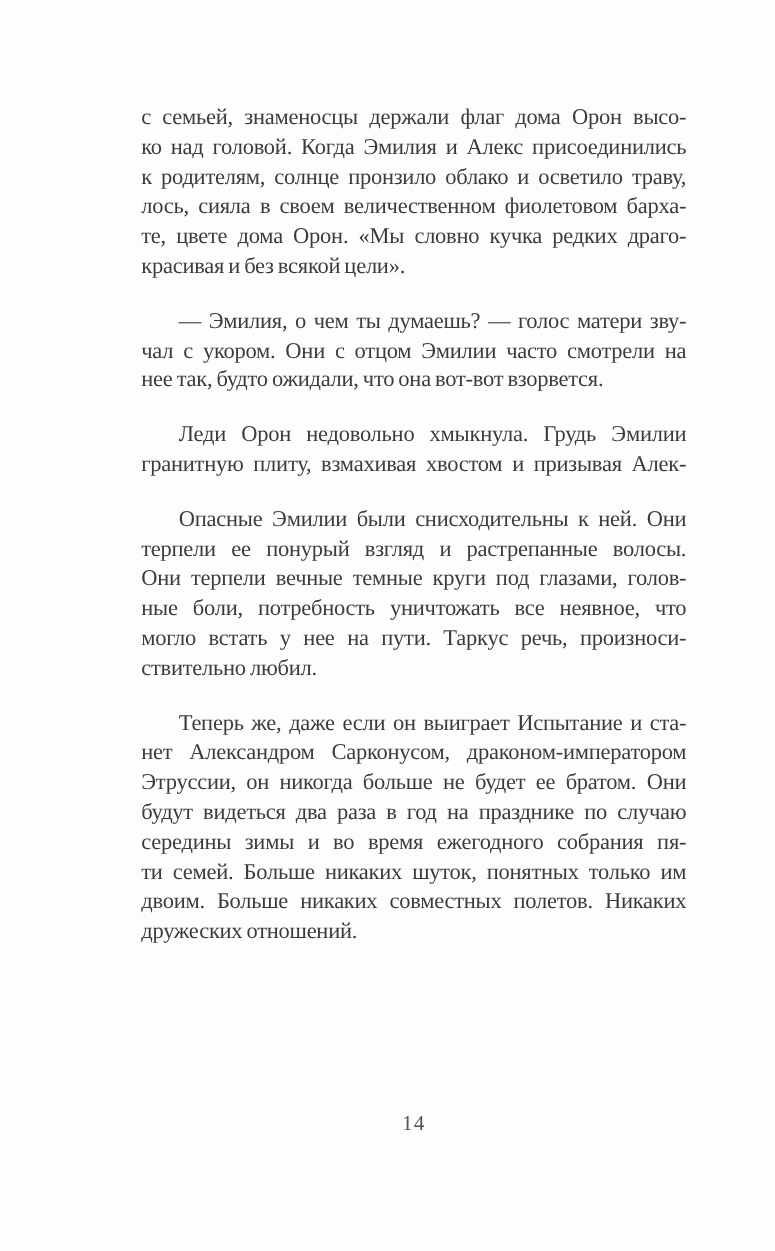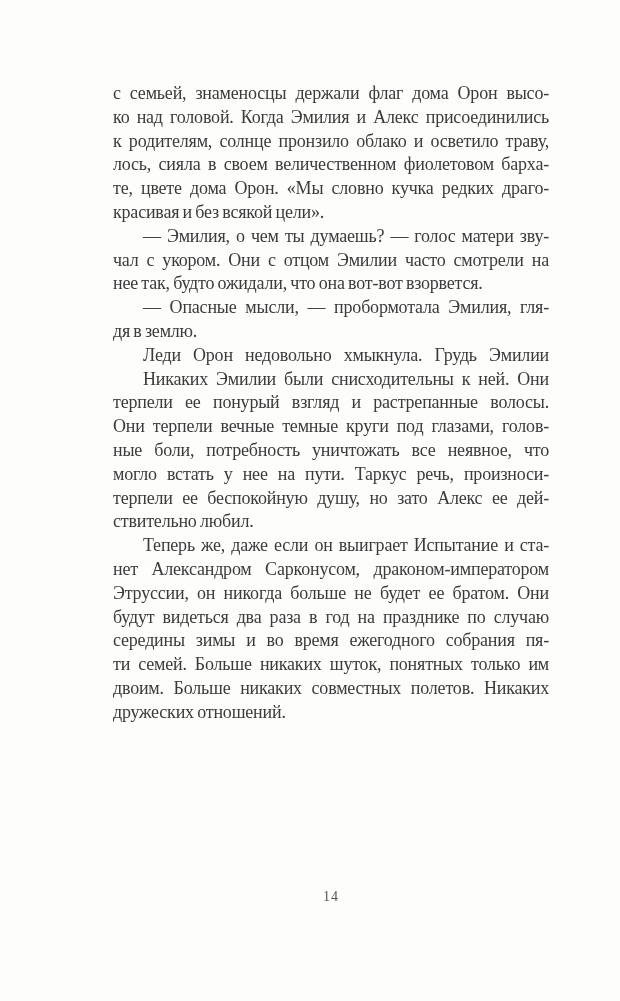--- a/index.html
+++ b/index.html
@@ -38,28 +38,29 @@
     text-align-last: justify;
     height: 23.8px;
     overflow: visible;
   }
   .line.final {
     text-align: right;
     text-align-last: left;
   }
   .line.indent-first {
     text-indent: 30px;
+    margin-top: 20px;
   }
   .page-number {
     position: absolute;
     left: 113px;
     width: 436px;
     top: 889px;
     text-align: center;
-    font-size: 14px;
+    font-size: 17px;
     color: #555;
     letter-spacing: 1px;
   }
 </style>
 </head>
 <body>
 
 <div class="page">
   <div class="text-block" id="text-block">
       <div class="paragraph">
@@ -69,33 +70,29 @@
         <div class="line">лось, сияла в своем величественном фиолетовом барха-</div>
         <div class="line">те, цвете дома Орон. «Мы словно кучка редких драго-</div>
         <div class="line final">красивая и без всякой цели».</div>
       </div>
       <div class="paragraph">
         <div class="line indent-first">— Эмилия, о чем ты думаешь? — голос матери зву-</div>
         <div class="line">чал с укором. Они с отцом Эмилии часто смотрели на</div>
         <div class="line final">нее так, будто ожидали, что она вот-вот взорвется.</div>
       </div>
       <div class="paragraph">
-        <div class="line indent-first">— Опасные мысли, — пробормотала Эмилия, гля-</div>
-        <div class="line final">дя в землю.</div>
+        <div class="line indent-first">Леди Орон недовольно хмыкнула. Грудь Эмилии</div>
+        <div class="line">гранитную плиту, взмахивая хвостом и призывая Алек-</div>
       </div>
       <div class="paragraph">
-        <div class="line indent-first">Леди Орон недовольно хмыкнула. Грудь Эмилии</div>
-      </div>
-      <div class="paragraph">
-        <div class="line indent-first">Никаких Эмилии были снисходительны к ней. Они</div>
+        <div class="line indent-first">Опасные Эмилии были снисходительны к ней. Они</div>
         <div class="line">терпели ее понурый взгляд и растрепанные волосы.</div>
         <div class="line">Они терпели вечные темные круги под глазами, голов-</div>
         <div class="line">ные боли, потребность уничтожать все неявное, что</div>
         <div class="line">могло встать у нее на пути. Таркус речь, произноси-</div>
-        <div class="line">терпели ее беспокойную душу, но зато Алекс ее дей-</div>
         <div class="line final">ствительно любил.</div>
       </div>
       <div class="paragraph">
         <div class="line indent-first">Теперь же, даже если он выиграет Испытание и ста-</div>
         <div class="line">нет Александром Сарконусом, драконом-императором</div>
         <div class="line">Этруссии, он никогда больше не будет ее братом. Они</div>
         <div class="line">будут видеться два раза в год на празднике по случаю</div>
         <div class="line">середины зимы и во время ежегодного собрания пя-</div>
         <div class="line">ти семей. Больше никаких шуток, понятных только им</div>
         <div class="line">двоим. Больше никаких совместных полетов. Никаких</div>

